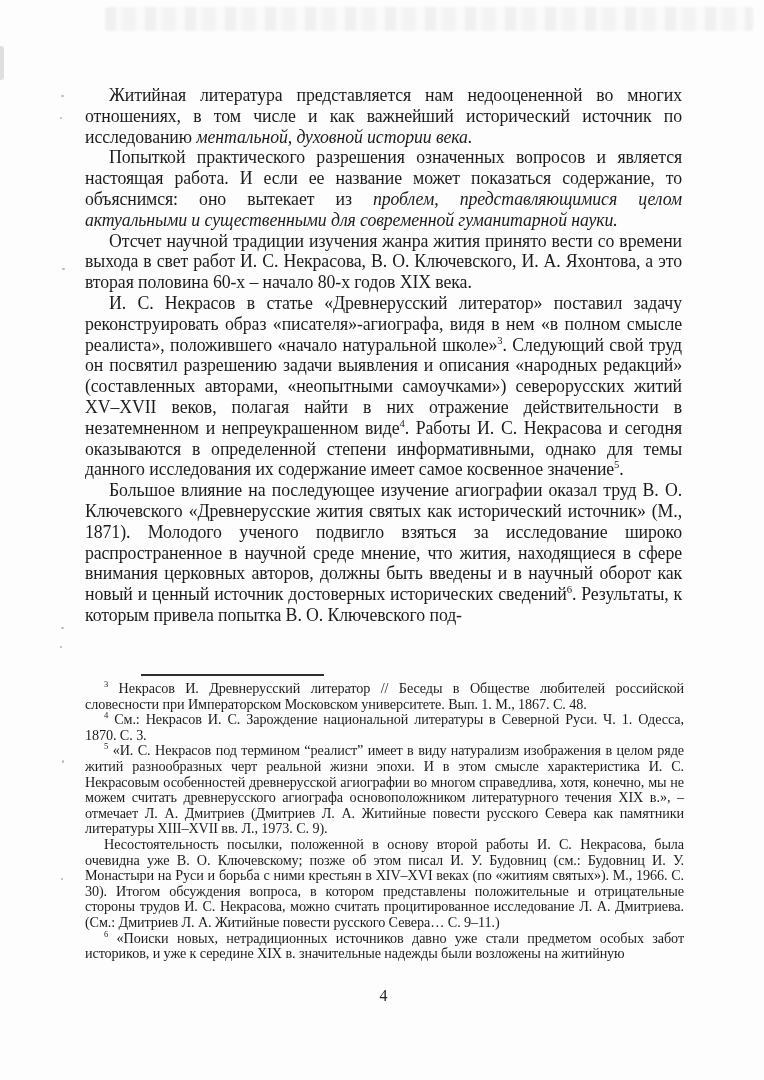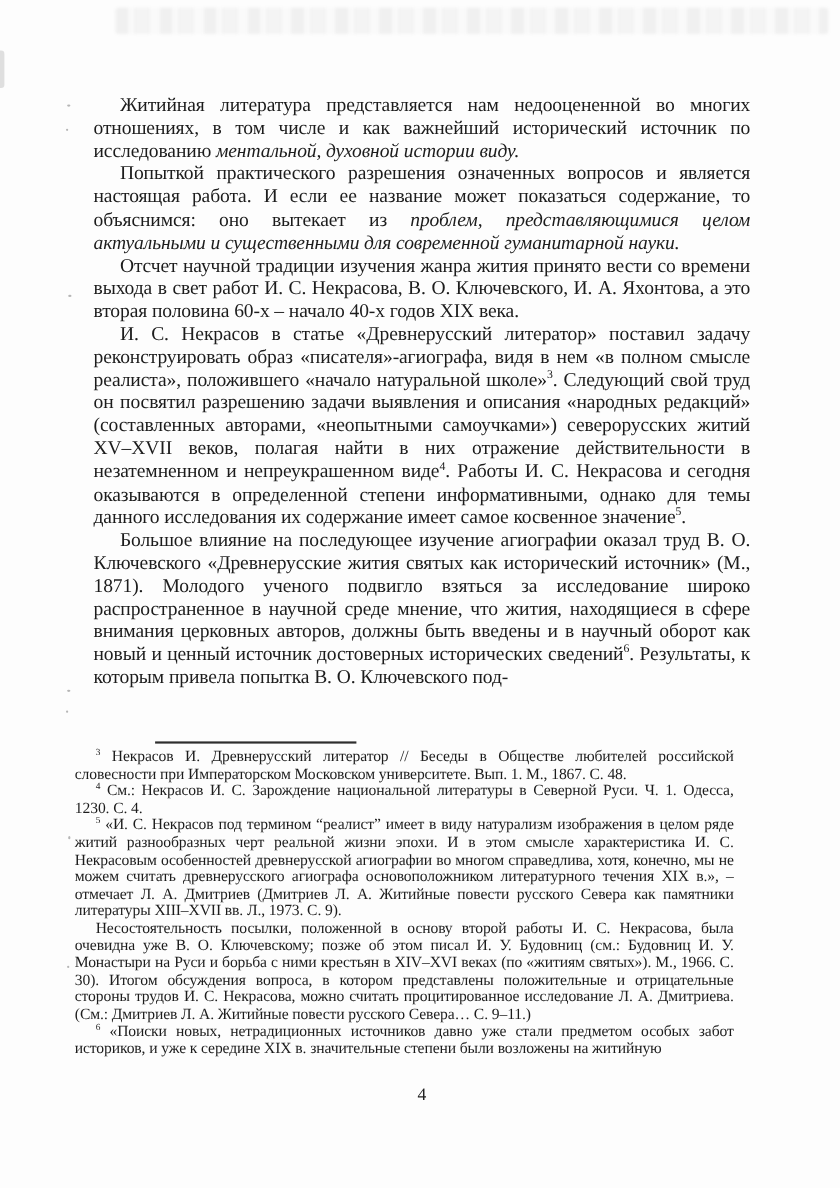--- a/index.html
+++ b/index.html
@@ -55,21 +55,21 @@
   .fn-rule {
     position: absolute;
     left: 141px;
     top: 674px;
     width: 183px;
     height: 2px;
     background: #2e2e2e;
   }
   .footnotes {
     position: absolute;
-    left: 68px;
+    left: 85px;
     top: 681px;
     width: 599px;
     font-size: 14.2px;
     line-height: 15.6px;
     text-align: justify;
     letter-spacing: -0.1px;
   }
   .fn {
     margin: 0;
     text-indent: 19px;
@@ -108,35 +108,35 @@
   }
 </style>
 </head>
 <body>
 
 <div class="page">
 
   <div class="ghost-band"></div>
 
   <div class="body-text">
-    <p class="para"><span class="seg-n">Житийная литература представляется нам недооцененной во многих отношениях, в том числе и как важнейший исторический источник по исследованию </span><span class="seg-i">ментальной, духовной истории виду.</span></p>
+    <p class="para"><span class="seg-n">Житийная литература представляется нам недооцененной во многих отношениях, в том числе и как важнейший исторический источник по исследованию </span><span class="seg-i">ментальной, духовной истории века.</span></p>
     <p class="para"><span class="seg-n">Попыткой практического разрешения означенных вопросов и является настоящая работа. И если ее название может показаться содержание, то объяснимся: оно вытекает из </span><span class="seg-i">проблем, представляющимися целом актуальными и существенными для современной гуманитарной науки.</span></p>
-    <p class="para"><span class="seg-n">Отсчет научной традиции изучения жанра жития принято вести со времени выхода в свет работ И. С. Некрасова, В. О. Ключевского, И. А. Яхонтова, а это вторая половина 60-х – начало 40-х годов XIX века.</span></p>
+    <p class="para"><span class="seg-n">Отсчет научной традиции изучения жанра жития принято вести со времени выхода в свет работ И. С. Некрасова, В. О. Ключевского, И. А. Яхонтова, а это вторая половина 60-х – начало 80-х годов XIX века.</span></p>
     <p class="para"><span class="seg-n">И. С. Некрасов в статье «Древнерусский литератор» поставил задачу реконструировать образ «писателя»-агиографа, видя в нем «в полном смысле реалиста», положившего «начало натуральной школе»</span><span class="seg-sup">3</span><span class="seg-n">. Следующий свой труд он посвятил разрешению задачи выявления и описания «народных редакций» (составленных авторами, «неопытными самоучками») северорусских житий XV–XVII веков, полагая найти в них отражение действительности в незатемненном и непреукрашенном виде</span><span class="seg-sup">4</span><span class="seg-n">. Работы И. С. Некрасова и сегодня оказываются в определенной степени информативными, однако для темы данного исследования их содержание имеет самое косвенное значение</span><span class="seg-sup">5</span><span class="seg-n">.</span></p>
     <p class="para"><span class="seg-n">Большое влияние на последующее изучение агиографии оказал труд В. О. Ключевского «Древнерусские жития святых как исторический источник» (М., 1871). Молодого ученого подвигло взяться за исследование широко распространенное в научной среде мнение, что жития, находящиеся в сфере внимания церковных авторов, должны быть введены и в научный оборот как новый и ценный источник достоверных исторических сведений</span><span class="seg-sup">6</span><span class="seg-n">. Результаты, к которым привела попытка В. О. Ключевского под-</span></p>
   </div>
 
   <div class="fn-rule"></div>
 
   <div class="footnotes">
     <p class="fn"><span class="seg-sup">3</span><span class="seg-n"> Некрасов И. Древнерусский литератор // Беседы в Обществе любителей российской словесности при Императорском Московском университете. Вып. 1. М., 1867. С. 48.</span></p>
-    <p class="fn"><span class="seg-sup">4</span><span class="seg-n"> См.: Некрасов И. С. Зарождение национальной литературы в Северной Руси. Ч. 1. Одесса, 1230. С. 4.</span></p>
+    <p class="fn"><span class="seg-sup">4</span><span class="seg-n"> См.: Некрасов И. С. Зарождение национальной литературы в Северной Руси. Ч. 1. Одесса, 1870. С. 3.</span></p>
     <p class="fn"><span class="seg-sup">5</span><span class="seg-n"> «И. С. Некрасов под термином “реалист” имеет в виду натурализм изображения в целом ряде житий разнообразных черт реальной жизни эпохи. И в этом смысле характеристика И. С. Некрасовым особенностей древнерусской агиографии во многом справедлива, хотя, конечно, мы не можем считать древнерусского агиографа основоположником литературного течения XIX в.», – отмечает Л. А. Дмитриев (Дмитриев Л. А. Житийные повести русского Севера как памятники литературы XIII–XVII вв. Л., 1973. С. 9).</span></p>
     <p class="fn"><span class="seg-n">Несостоятельность посылки, положенной в основу второй работы И. С. Некрасова, была очевидна уже В. О. Ключевскому; позже об этом писал И. У. Будовниц (см.: Будовниц И. У. Монастыри на Руси и борьба с ними крестьян в XIV–XVI веках (по «житиям святых»). М., 1966. С. 30). Итогом обсуждения вопроса, в котором представлены положительные и отрицательные стороны трудов И. С. Некрасова, можно считать процитированное исследование Л. А. Дмитриева. (См.: Дмитриев Л. А. Житийные повести русского Севера… С. 9–11.)</span></p>
-    <p class="fn"><span class="seg-sup">6</span><span class="seg-n"> «Поиски новых, нетрадиционных источников давно уже стали предметом особых забот историков, и уже к середине XIX в. значительные степени были возложены на житийную</span></p>
+    <p class="fn"><span class="seg-sup">6</span><span class="seg-n"> «Поиски новых, нетрадиционных источников давно уже стали предметом особых забот историков, и уже к середине XIX в. значительные надежды были возложены на житийную</span></p>
   </div>
 
   <div class="page-number">4</div>
 
   <div class="speck sp1"></div>
   <div class="speck sp2"></div>
   <div class="speck sp3"></div>
   <div class="speck sp4"></div>
   <div class="speck sp5"></div>
   <div class="speck sp6"></div>

